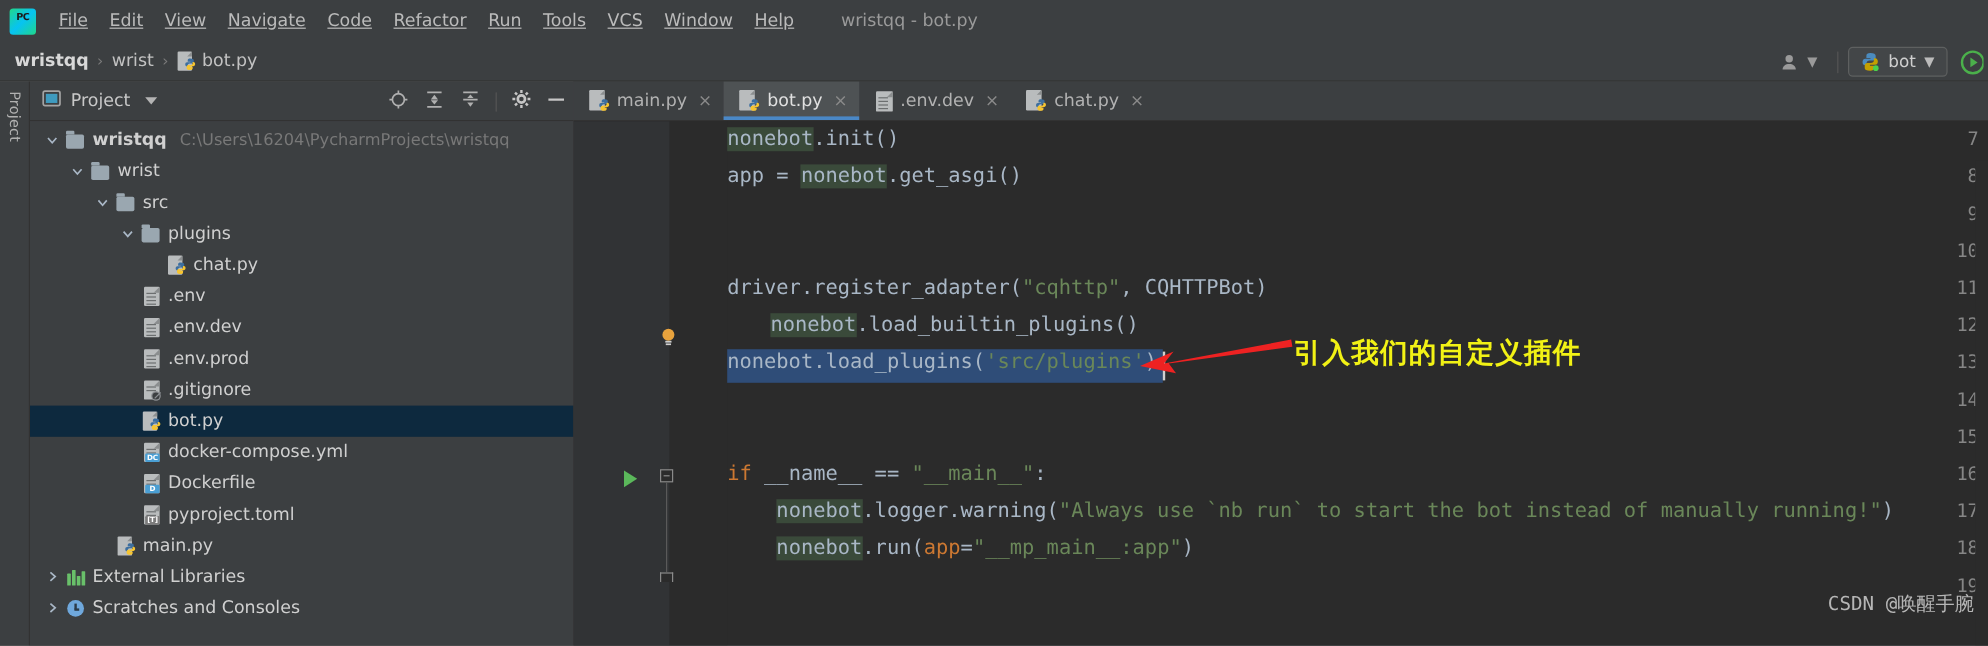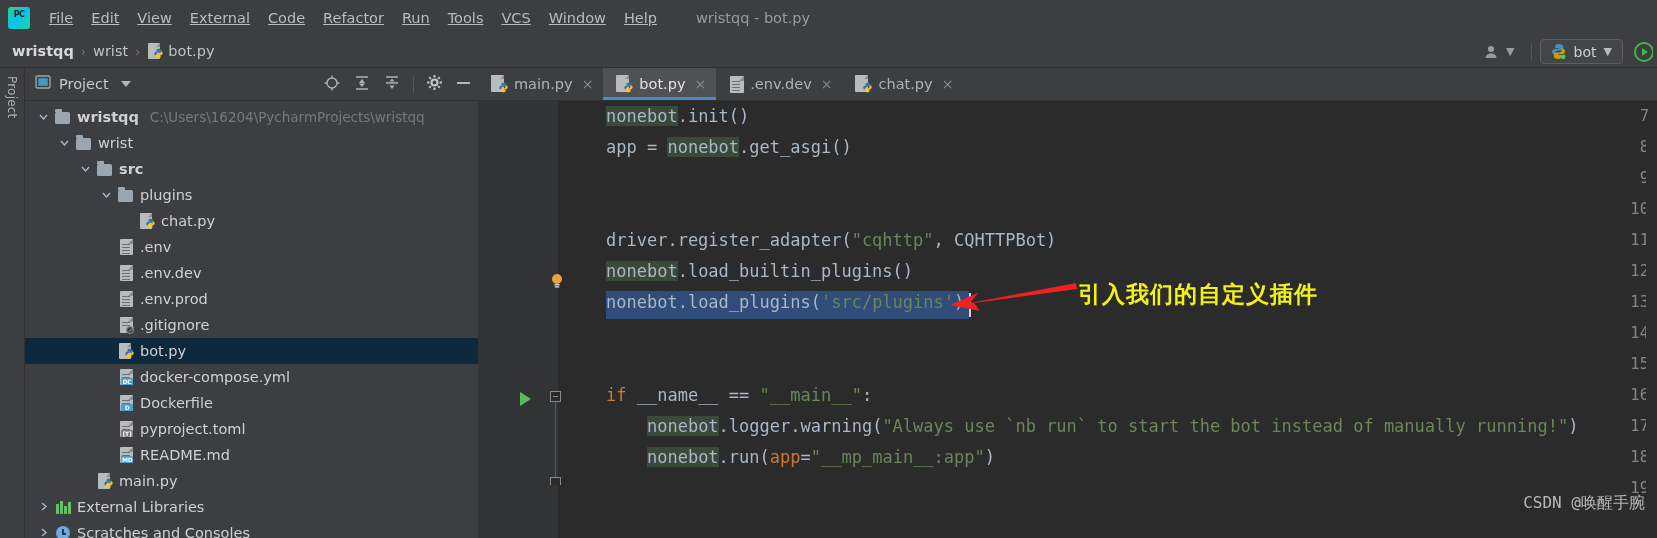--- a/index.html
+++ b/index.html
@@ -265,21 +265,21 @@
 </head>
 <body>
 
 <div class="app">
 
   <div class="menubar">
     <div class="pc-logo"></div>
     <div class="menu-item"><u>File</u></div>
     <div class="menu-item"><u>Edit</u></div>
     <div class="menu-item"><u>View</u></div>
-    <div class="menu-item"><u>External</u></div>
+    <div class="menu-item"><u>Navigate</u></div>
     <div class="menu-item"><u>Code</u></div>
     <div class="menu-item"><u>Refactor</u></div>
     <div class="menu-item"><u>Run</u></div>
     <div class="menu-item"><u>Tools</u></div>
     <div class="menu-item"><u>VCS</u></div>
     <div class="menu-item"><u>Window</u></div>
     <div class="menu-item"><u>Help</u></div>
     <div class="win-title">wristqq - bot.py</div>
   </div>
 
@@ -414,21 +414,21 @@
           <span class="tw">
             <span class="chev"><svg width="11" height="11" viewBox="0 0 11 11">
                 <path d="M2 4 L5.5 8 L9 4" fill="none" stroke="#a9b7c6" stroke-width="1.4"></path>
               </svg></span>
           </span>
           <span class="ico" style="display: flex; align-items: center; margin-left: 4px;">
             <span class="folder"></span>
           </span>
           <span class="tlabel">wrist</span>
         </div>
-        <div class="tnode" style="padding-left: 52px; font-weight: bold;">
+        <div class="tnode" style="padding-left: 52px;">
           <span class="tw">
             <span class="chev"><svg width="11" height="11" viewBox="0 0 11 11">
                 <path d="M2 4 L5.5 8 L9 4" fill="none" stroke="#a9b7c6" stroke-width="1.4"></path>
               </svg></span>
           </span>
           <span class="ico" style="display: flex; align-items: center; margin-left: 4px;">
             <span class="folder"></span>
           </span>
           <span class="tlabel">src</span>
         </div>
@@ -555,33 +555,20 @@
           <span class="ico" style="display: flex; align-items: center; margin-left: 4px;">
             <span class="fileico">
               <span class="filelines">
                 <i></i>
                 <i></i>
               </span>
               <span class="badge tm">[T]</span>
             </span>
           </span>
           <span class="tlabel">pyproject.toml</span>
-        </div>
-        <div class="tnode" style="padding-left: 73px;">
-          <span class="tw"></span>
-          <span class="ico" style="display: flex; align-items: center; margin-left: 4px;">
-            <span class="fileico">
-              <span class="filelines">
-                <i></i>
-                <i></i>
-              </span>
-              <span class="badge">MD</span>
-            </span>
-          </span>
-          <span class="tlabel">README.md</span>
         </div>
         <div class="tnode" style="padding-left: 52px;">
           <span class="tw"></span>
           <span class="ico" style="display: flex; align-items: center; margin-left: 4px;">
             <span class="pyico">
               <span class="doc"></span>
               <svg class="snake" viewBox="0 0 16 16">
                 <path d="M8 1c-2 0-3 .8-3 2.2V5h3.2v.6H4.2C2.9 5.6 2 6.5 2 8.2c0 1.6.8 2.6 2.1 2.6h1V9.2c0-1.3 1-2.2 2.4-2.2h2.8c1.1 0 2-.9 2-2V3.2C12.3 1.9 11 1 8 1z" fill="#3c6e9f"></path>
                 <path d="M8 15c2 0 3-.8 3-2.2V11H7.8v-.6h4c1.3 0 2.2-.9 2.2-2.6 0-1.6-.8-2.6-2.1-2.6h-1v1.6c0 1.3-1 2.2-2.4 2.2H5.7c-1.1 0-2 .9-2 2v1.8C3.7 14.1 5 15 8 15z" fill="#f5c431"></path>
               </svg>
@@ -711,21 +698,21 @@
 
       <div class="codeline" style="top:0px;"><span class="hl-nonebot">nonebot</span><span>.init()</span></div>
 
       <div class="codeline" style="top:31px;"><span>app = </span><span class="hl-nonebot">nonebot</span><span>.get_asgi()</span></div>
 
       <div class="codeline" style="top:62px;"></div>
 
 
       <div class="codeline" style="top:124px;"><span>driver.register_adapter(</span><span class="str">"cqhttp"</span><span>, CQHTTPBot)</span></div>
 
-      <div class="codeline" style="top:155px;"><span class="hl-nonebot">nonebot</span><span>.load_builtin_plugins()</span></div>
+      <div class="codeline" style="top:155px;margin-left:36px;"><span class="hl-nonebot">nonebot</span><span>.load_builtin_plugins()</span></div>
 
       <div class="codeline" style="top:186px;"><span>nonebot</span><span>.load_plugins(</span><span class="str">'src/plugins'</span><span>)</span></div>
       <div class="caret" style="left:491px; top:192px;"></div>
 
       <div class="codeline" style="top:217px;"></div>
       <div class="codeline" style="top:248px;"></div>
 
       <div class="codeline" style="top:279px;"><span class="kw">if</span><span> __name__ == </span><span class="str">"__main__"</span><span>:</span></div>
 
       <div class="codeline" style="top:310px; left:128px;"><span style="white-space:pre;">    </span><span class="hl-nonebot">nonebot</span><span>.logger.warning(</span><span class="str">"Always use `nb run` to start the bot instead of manually running!"</span><span>)</span></div>

